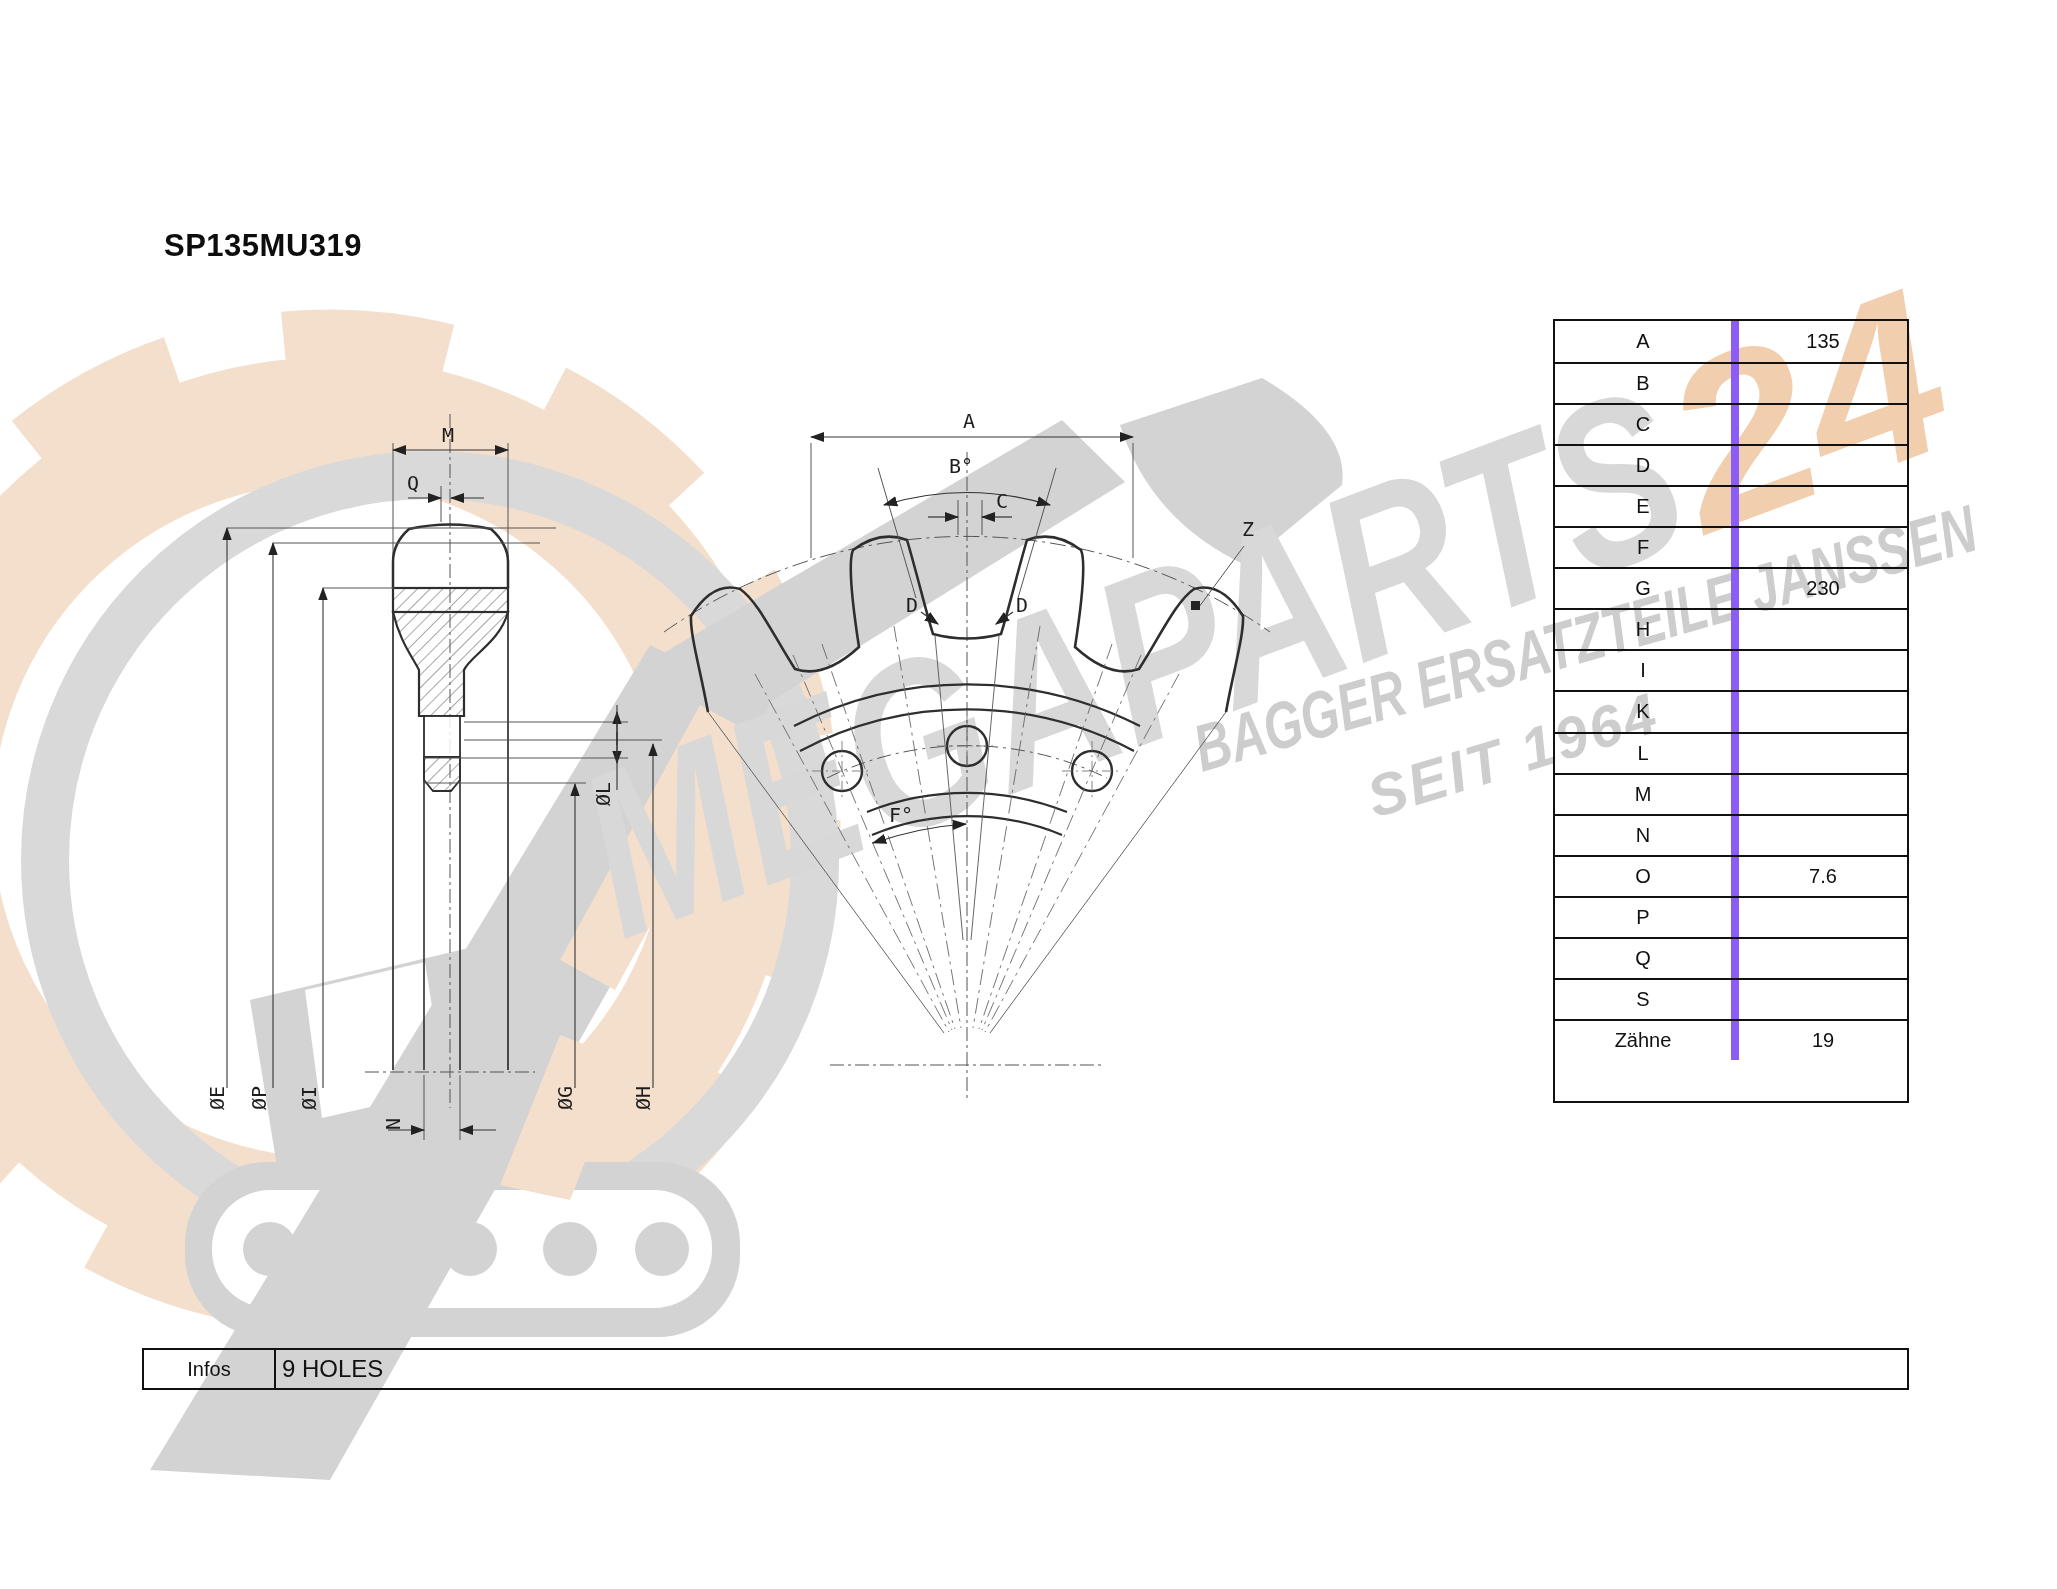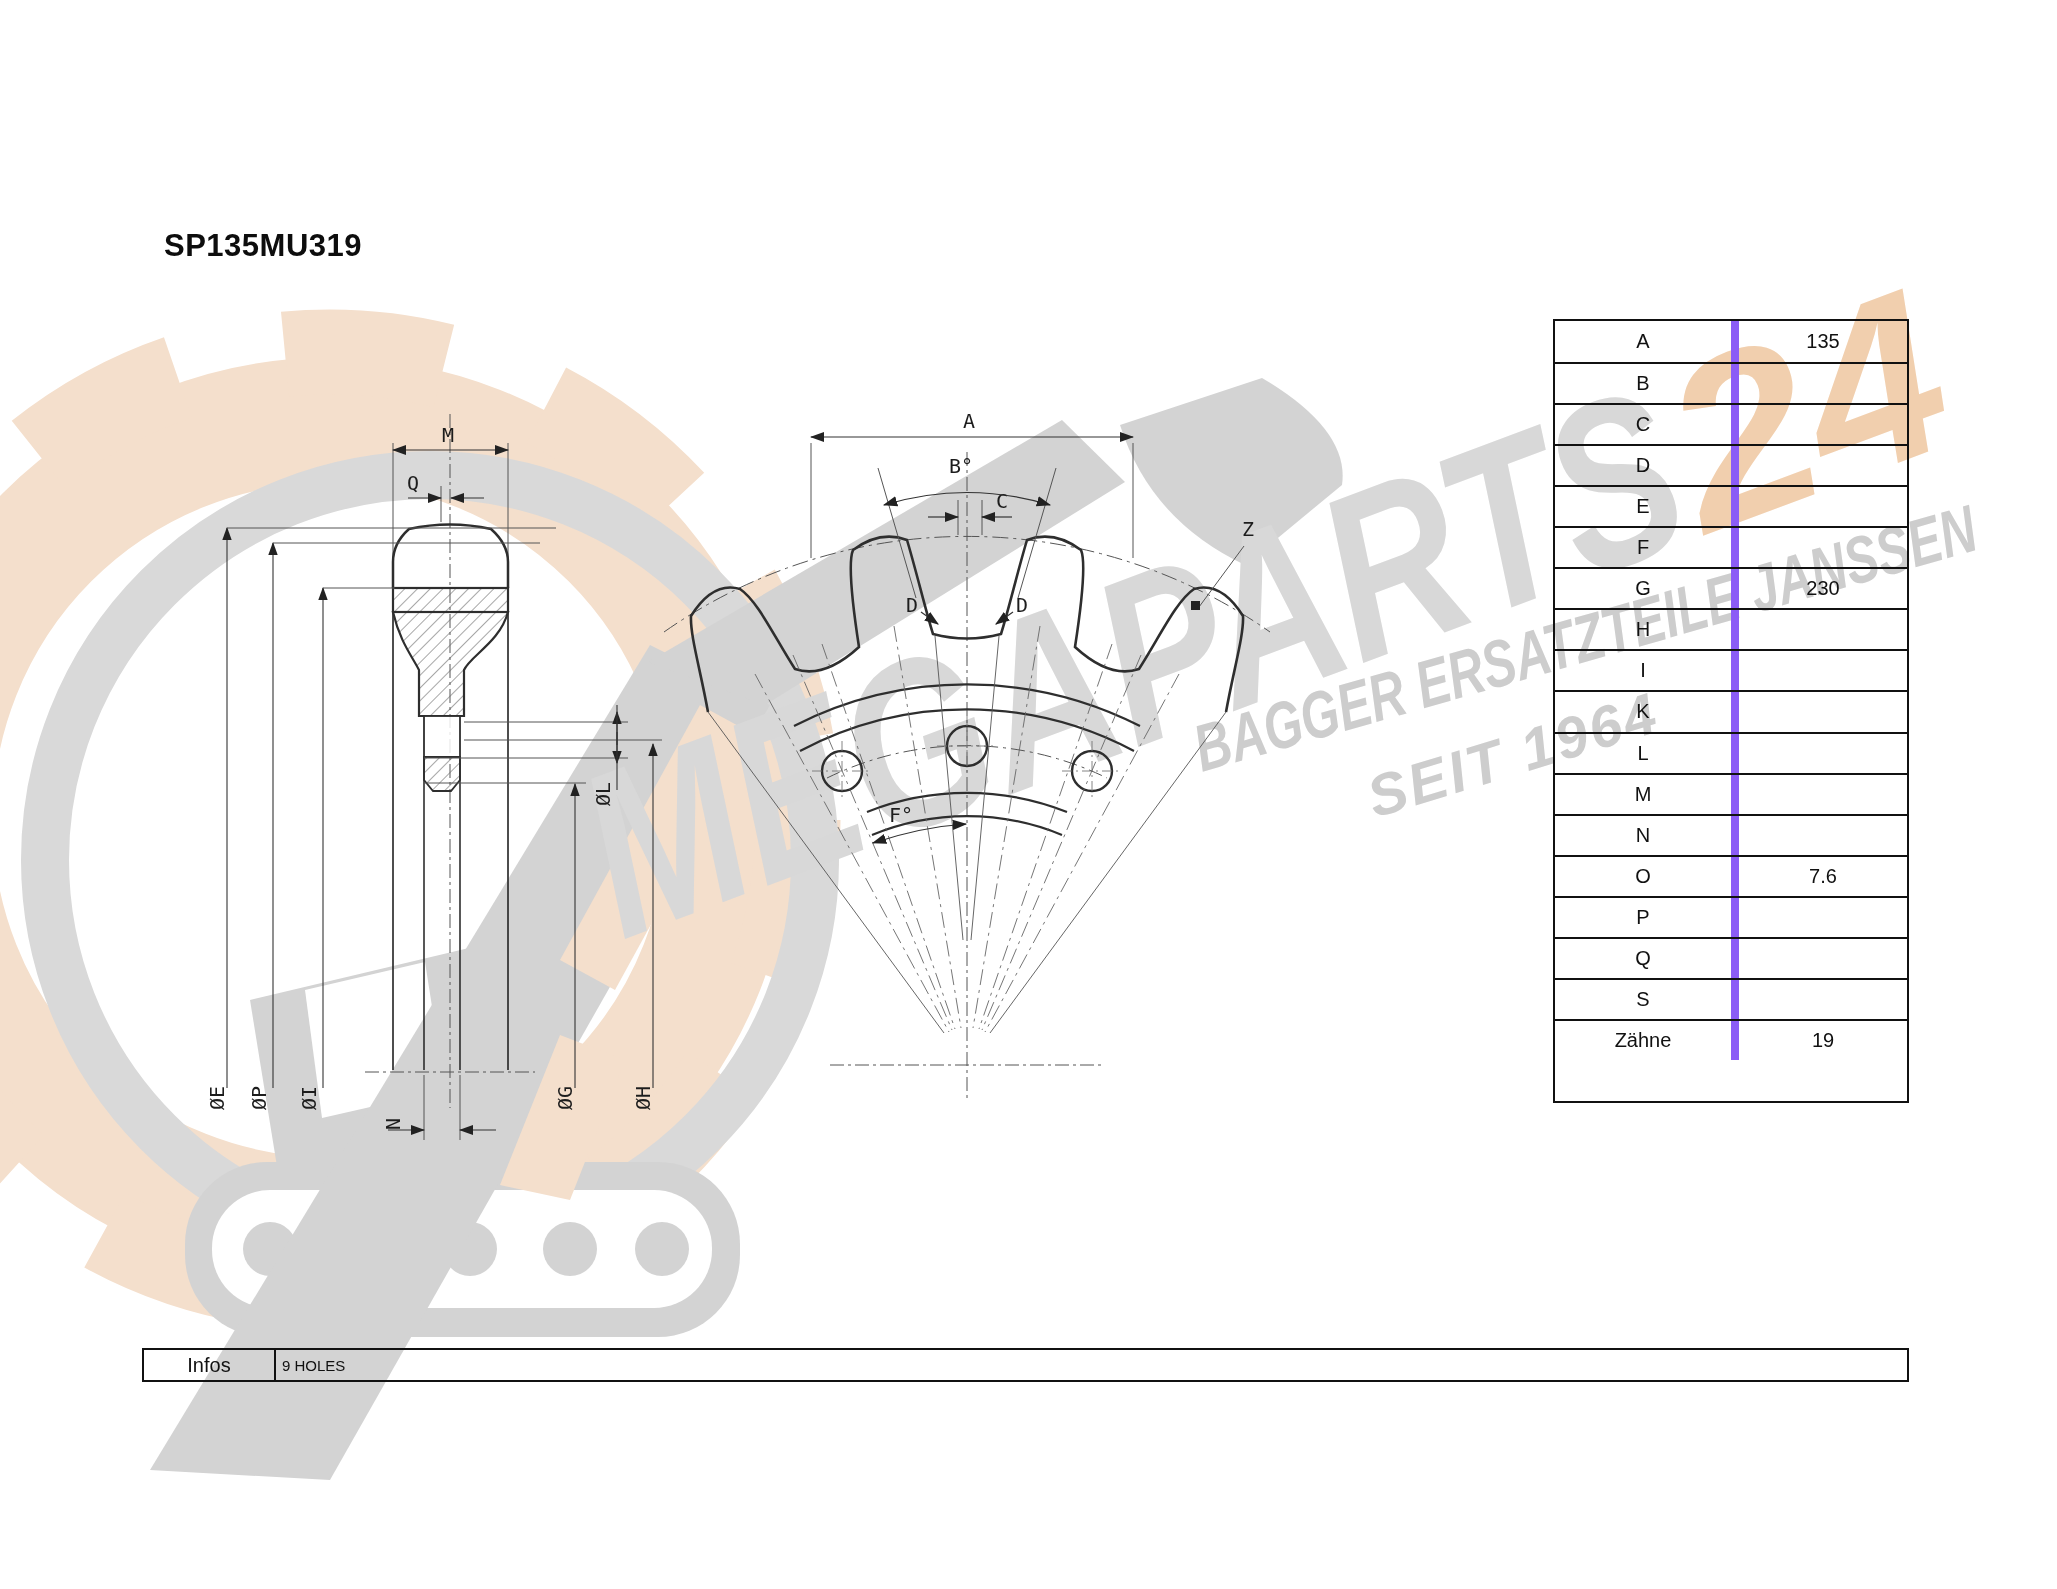--- a/index.html
+++ b/index.html
@@ -10,25 +10,25 @@
         color:#0d0d0d;letter-spacing:0.5px;}
   
   .dim-table{position:absolute;left:1553px;top:319px;width:356px;height:784px;
         display:grid;grid-template-rows:repeat(19,1fr);border:2px solid #111;box-sizing:border-box;}
   .t-row{display:grid;grid-template-columns:1fr 1fr;}
   .t-row + .t-row{border-top:2px solid #111;}
   .t-key,.t-val{display:flex;align-items:center;justify-content:center;
         font-size:20px;color:#111;}
   .t-val{border-left:8px solid #8b5cf6;}
   
-  .infos-bar{position:absolute;left:142px;top:1348px;width:1767px;height:34px;
+  .infos-bar{position:absolute;left:142px;top:1348px;width:1767px;height:42px;
         border:2px solid #111;box-sizing:border-box;display:flex;}
   .infos-label{width:132px;display:flex;align-items:center;justify-content:center;
         font-size:20px;color:#111;border-right:2px solid #111;box-sizing:border-box;}
-  .infos-value{flex:1;display:flex;align-items:center;font-size:15px;color:#111;padding-left:6px;border-radius:7px;}
+  .infos-value{flex:1;display:flex;align-items:center;font-size:24px;color:#111;padding-left:6px;border-radius:7px;}
   
   text.dim{font-family:"DejaVu Sans Mono",monospace;font-size:20px;fill:#1d1d1d;}
   text.wm-big{font-family:"Liberation Sans",sans-serif;font-weight:bold;font-style:italic;font-size:235px;}
   text.wm-mid{font-family:"Liberation Sans",sans-serif;font-weight:bold;font-style:italic;font-size:66px;}
   text.wm-small{font-family:"Liberation Sans",sans-serif;font-weight:bold;font-style:italic;font-size:58px;}
 </style>
 </head>
 <body>
 
 <div id="page">

